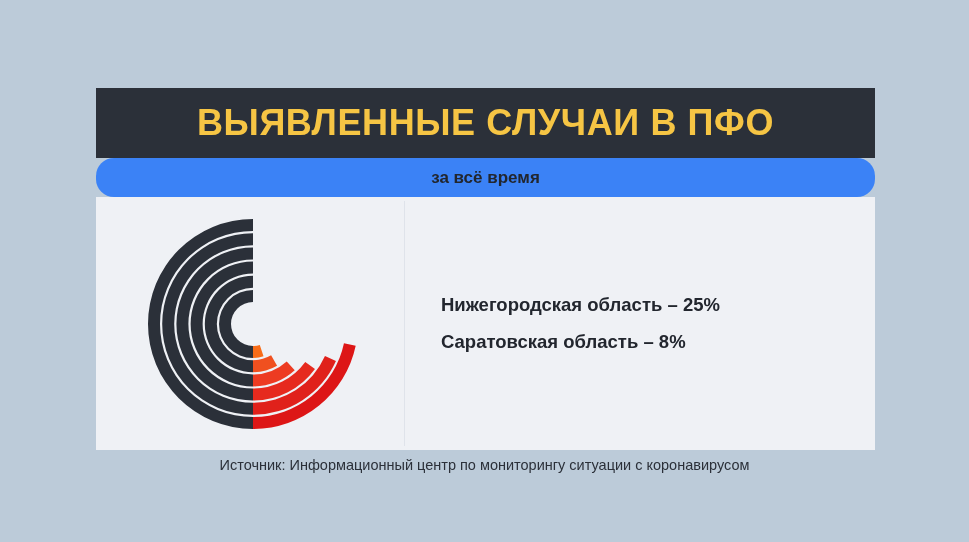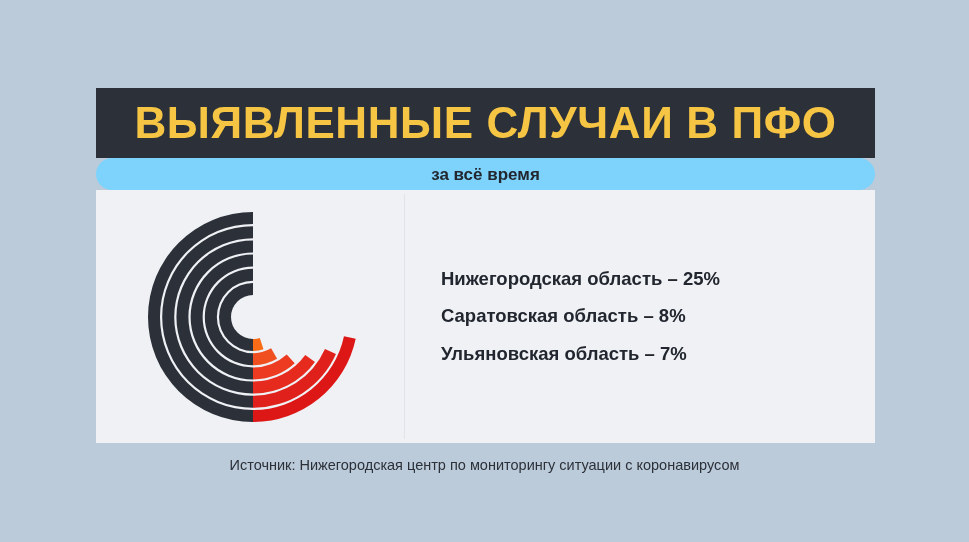--- a/index.html
+++ b/index.html
@@ -30,31 +30,31 @@
 
   .header-bar {
     height: 70px;
     background: #2b3039;
     display: flex;
     align-items: center;
     justify-content: center;
   }
   .header-title {
     color: #f6c544;
-    font-size: 44px;
+    font-size: 36px;
     font-weight: bold;
     letter-spacing: 0.6px;
     line-height: 1;
     white-space: nowrap;
     text-align: center;
   }
 
   .subheader-bar {
-    height: 32px;
-    background: #7dd3fc;
+    height: 39px;
+    background: #3b82f6;
     display: flex;
     align-items: center;
     justify-content: center;
     border-radius: 18px;
   }
   .subheader-text {
     color: #22262e;
     font-size: 17px;
     font-weight: bold;
     line-height: 1;
@@ -159,21 +159,20 @@
             <path d="M 214.70549807704958 136.83072753586472 A 105 105 0 0 1 112 220
             L 112 208 A 93 93 0 0 0 202.96772686824391 134.3357872460516 Z" fill="#dd1616"></path>
           </svg>
       </div>
 
       <div class="divider"></div>
 
       <div class="legend-pane">
         <div class="legend-row">Нижегородская область – 25%</div>
         <div class="legend-row">Саратовская область – 8%</div>
-        <div class="legend-row">Ульяновская область – 7%</div>
       </div>
 
     </div>
   </div>
 
-  <div class="source-note">Источник: Нижегородская центр по мониторингу ситуации с коронавирусом</div>
+  <div class="source-note">Источник: Информационный центр по мониторингу ситуации с коронавирусом</div>
 
 </div>
 
 </body></html>

